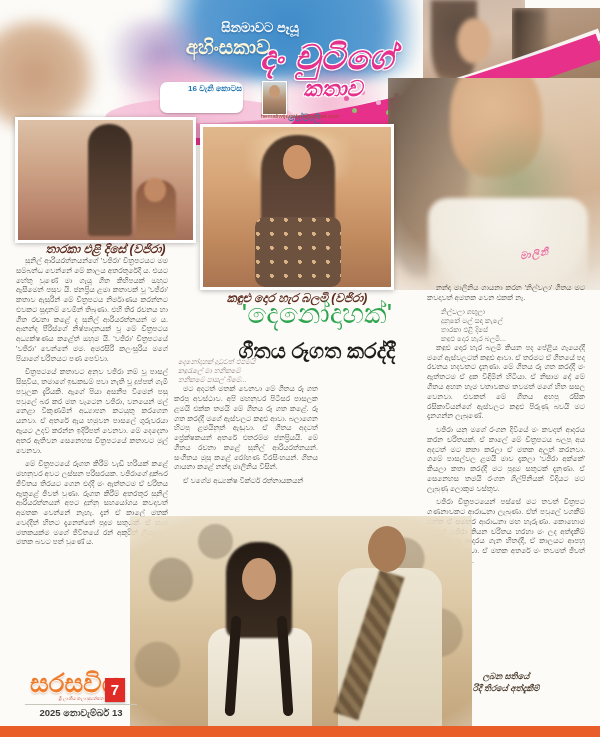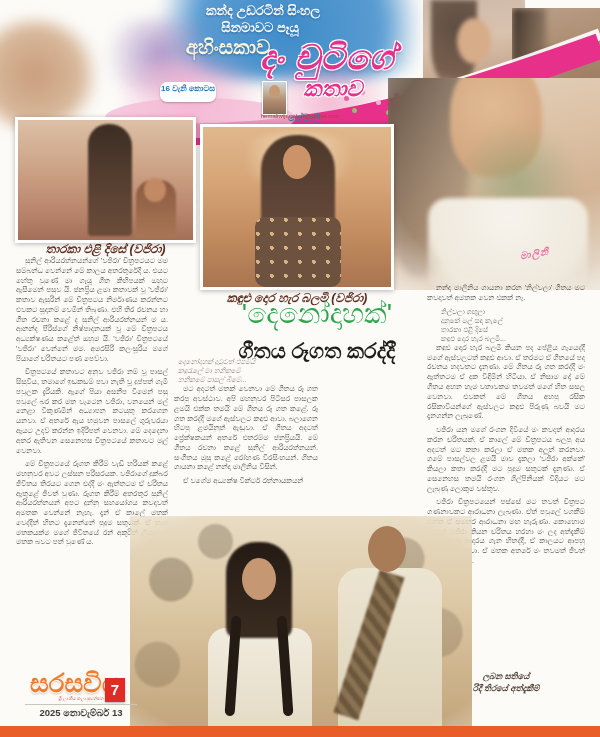--- a/index.html
+++ b/index.html
@@ -46,23 +46,23 @@
         text-shadow:0 1px 2px rgba(20,70,130,.55);}
   .k1{left:168px;top:3px;width:190px;font-size:13px;}
   .k2{left:180px;top:20px;width:160px;font-size:13px;}
   .k3{left:168px;top:36px;width:120px;font-size:20px;color:#fdf6d8;}
   .t-main{position:absolute;left:222px;top:38px;width:210px;text-align:center;
         font-size:34px;font-weight:bold;font-style:italic;color:#e6308d;letter-spacing:1px;
         text-shadow:-1px -1px 0 #fff,1px -1px 0 #fff,-1px 1px 0 #fff,1px 1px 0 #fff,0 2px 3px rgba(150,30,90,.35);}
   .t-sub{position:absolute;left:268px;top:76px;width:130px;text-align:center;
         font-size:22px;font-weight:bold;font-style:italic;color:#e6308d;
         text-shadow:-1px -1px 0 #fff,1px -1px 0 #fff,-1px 1px 0 #fff,1px 1px 0 #fff;}
-  .badge{position:absolute;left:160px;top:82px;width:56px;height:20px;background:#fff;
+  .badge{position:absolute;left:160px;top:82px;width:56px;height:31px;background:#fff;
         border-radius:7px;box-shadow:0 1px 2px rgba(0,0,0,.25);
-        font-size:8px;font-weight:bold;color:#1f74b4;text-align:center;line-height:13px;}
+        font-size:8px;font-weight:bold;color:#1f74b4;text-align:center;line-height:13px;padding-left:27px;}
   .au-photo{position:absolute;left:262px;top:81px;width:23px;height:32px;background:
         linear-gradient(180deg,#cfd8de 0%,#c3b49f 30%,#b08a6e 60%,#8a6d57 100%);
         border:1px solid #fff;box-shadow:0 1px 2px rgba(0,0,0,.3);}
   .au-photo:before{content:"";position:absolute;left:6px;top:3px;width:11px;height:13px;border-radius:50%;background:#c79a76;}
   .au-name{position:absolute;left:288px;top:84px;width:64px;font-size:10px;line-height:12px;
         font-weight:bold;color:#5273a0;margin-top:28px;}
   .au-mail{position:absolute;left:254px;top:113px;width:92px;font-size:6px;color:#a8492f;text-align:center;}
 
   
   .ph{position:absolute;border:3px solid #fff;box-shadow:0 1px 5px rgba(0,0,0,.28);}
@@ -176,21 +176,20 @@
         <i></i>
         <i></i>
         <i></i>
         <i></i>
         <i></i>
         <i></i>
         <i></i>
         <i></i>
         <i></i>
       </div>
-    <div class="kick k1">කන්ද උඩරටින් සිංහල</div>
     <div class="kick k2">සිනමාවට පෑයූ</div>
     <div class="kick k3">අහිංසකාව</div>
     <div class="t-main">දං චුටිගේ</div>
     <div class="t-sub">කතාව</div>
     <div class="badge">16 වැනි කොටස</div>
     <div class="au-photo"></div>
     <div class="au-name">හේමාලි විජේරත්න</div>
     <div class="au-mail">hemaliwijerathna@gmail.com</div>
   </div>
 

